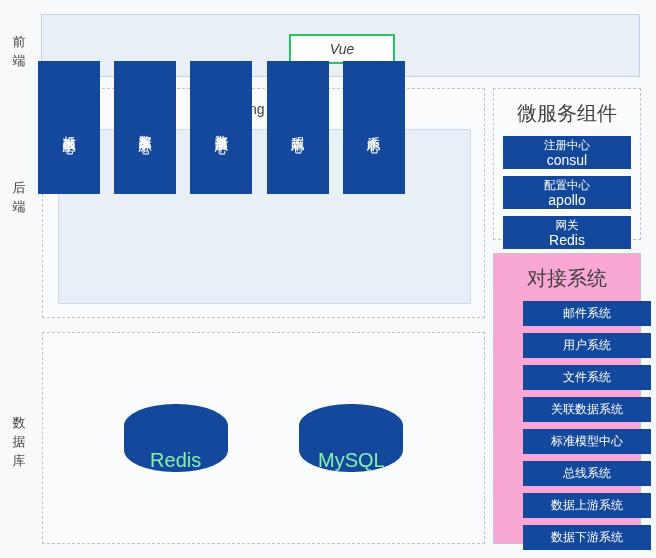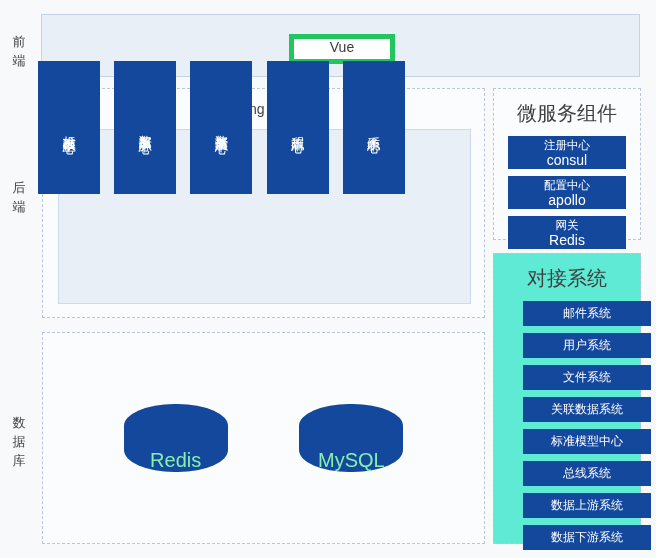--- a/index.html
+++ b/index.html
@@ -46,26 +46,28 @@
     border: 1px solid #c2d2e8;
     box-sizing: border-box;
   }
   #vue-box {
     position: absolute;
     left: 289px;
     top: 34px;
     width: 106px;
     height: 30px;
     background: #ffffff;
-    border: 5px solid #22c55e;
-    box-sizing: border-box;
-    display: flex;
+    border: 2px solid #22c55e;
+    box-sizing: border-box;
+    display: flex;
+    align-items: center;
     justify-content: center;
     font-size: 14px;
     color: #3c3c3c;
+    font-style: italic;
   }
 
   
   #springcloud-section {
     position: absolute;
     left: 42px;
     top: 88px;
     width: 443px;
     height: 230px;
     border: 1px dashed #b9c6da;
@@ -167,36 +169,36 @@
     background: #fbfcfd;
   }
   #integration-section {
     position: absolute;
     left: 493px;
     top: 253px;
     width: 148px;
     height: 291px;
     border: 1px dashed #b9c6da;
     box-sizing: border-box;
-    background: #5eead4;
+    background: #f9a8d4;
   }
   .panel-title {
     text-align: center;
     font-size: 20px;
     color: #3f3f3f;
     margin: 11px 0 9px 0;
   }
   .chip-list {
     display: flex;
     flex-direction: column;
     align-items: center;
     gap: 7px;
   }
   .chip-two {
-    width: 118px;
+    width: 128px;
     height: 33px;
     background: #13489c;
     display: flex;
     flex-direction: column;
     align-items: center;
     justify-content: center;
     color: #ffffff;
     font-size: 11.5px;
     line-height: 15px;
   }

